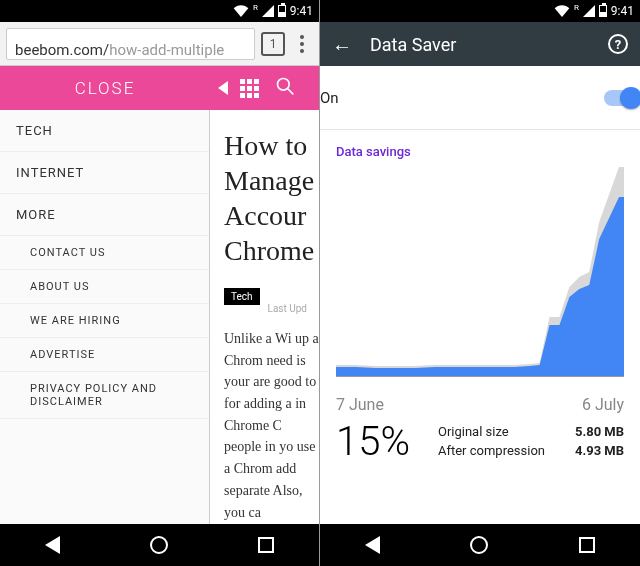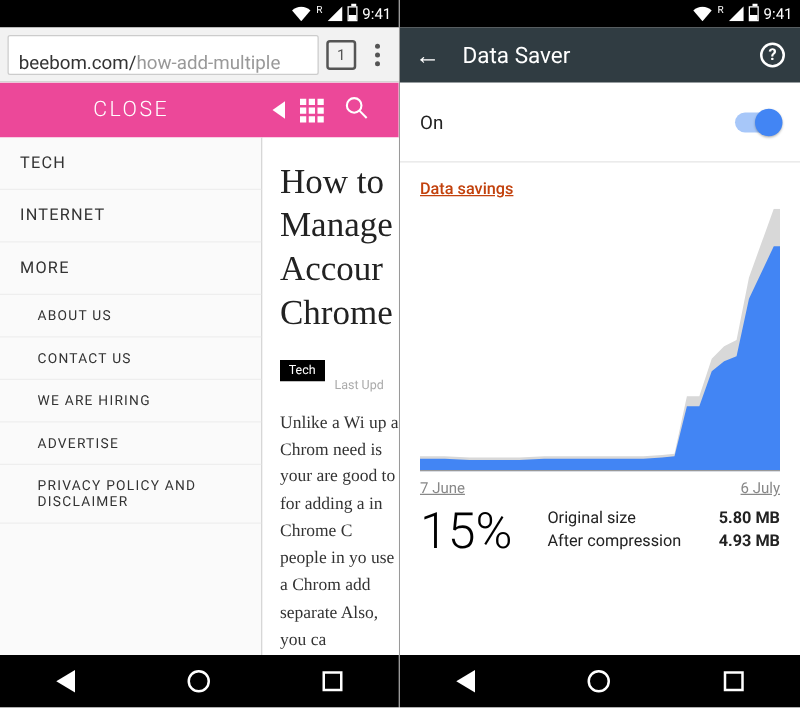--- a/index.html
+++ b/index.html
@@ -49,33 +49,33 @@
   .tagrow .tag{ background:#000;color:#fff;font-size:10px;padding:3px 7px;}
   .tagrow .meta{color:#aaa;font-size:10px;margin-top:25px;}
   .article p{ font-family: Georgia, serif; font-size:14px; color:#333; line-height:1.55;}
 
   
   .appbar { height:44px; background:#303c42; color:#fff; display:flex; align-items:center; padding:0 12px; gap:18px;}
   .appbar .back{ font-size:20px;}
   .appbar .title{ font-size:18px; font-weight:400; flex:1;}
   .appbar .help{ width:20px;height:20px;border:2px solid #fff;border-radius:50%;display:flex;align-items:center;justify-content:center;font-size:13px;font-weight:bold;}
 
-  .toggle-row{ height:64px; display:flex; align-items:center; padding:0 16px; justify-content:space-between; border-bottom:1px solid #e5e5e5;}
+  .toggle-row{ height:64px; display:flex; align-items:center; padding:0 0; justify-content:space-between; border-bottom:1px solid #e5e5e5;}
   .toggle-row .lbl{ font-size:15px; color:#222;}
   .toggle{ width:36px;height:16px;background:#a7c7f9;border-radius:10px;position:relative;}
   .toggle::after{content:'';position:absolute;right:-2px;top:-3px;width:22px;height:22px;background:#4285f4;border-radius:50%;box-shadow:0 1px 2px rgba(0,0,0,0.3);}
 
-  .savings-label{ color:#c2410c; font-size:13px; font-weight:500; padding:14px 16px 8px;text-decoration:underline;}
+  .savings-label{ color:#6d28d9; font-size:13px; font-weight:500; padding:14px 16px 8px;}
 
   .chart-wrap{ padding:0 16px;}
   .chart{ width:100%; height:210px; position:relative; background:#fff;}
   .chart svg{width:100%;height:100%;}
   .chart .baseline{position:absolute;bottom:0;left:0;right:0;height:1px;background:#999;}
 
-  .dates{ display:flex; justify-content:space-between; padding:6px 16px 0; font-size:12px; color:#888;text-decoration:underline;}
+  .dates{ display:flex; justify-content:space-between; padding:18px 16px 0; font-size:16px; color:#888;}
   .stats{ display:flex; padding:8px 16px 0; align-items:flex-start; gap:28px;}
   .stats .pct{ font-size:40px; font-weight:300; color:#000; line-height:1;}
   .stats .table{ flex:1; font-size:13px; color:#222;}
   .stats .row{ display:flex; justify-content:space-between; padding:2px 0;}
   .stats .row .v{ font-weight:700;}
 
   .wifi-icon{width:16px;height:12px;}
 </style>
 </head>
 <body>
@@ -126,22 +126,22 @@
       <div class="search-icon"><svg viewBox="0 0 24 24">
             <circle cx="10" cy="10" r="7"></circle>
             <line x1="15" y1="15" x2="22" y2="22"></line>
           </svg></div>
     </div>
 
     <div class="drawer">
       <div class="item">TECH</div>
       <div class="item">INTERNET</div>
       <div class="item">MORE</div>
+      <div class="sub">CONTACT US</div>
       <div class="sub">ABOUT US</div>
-      <div class="sub">CONTACT US</div>
       <div class="sub">WE ARE HIRING</div>
       <div class="sub">ADVERTISE</div>
       <div class="sub">PRIVACY POLICY AND DISCLAIMER</div>
     </div>
 
     <div class="article">
       <h1>How to Manage Accour Chrome</h1>
       <div class="tagrow">
         <span class="tag">Tech</span>
         <span class="meta">Last Upd</span>

